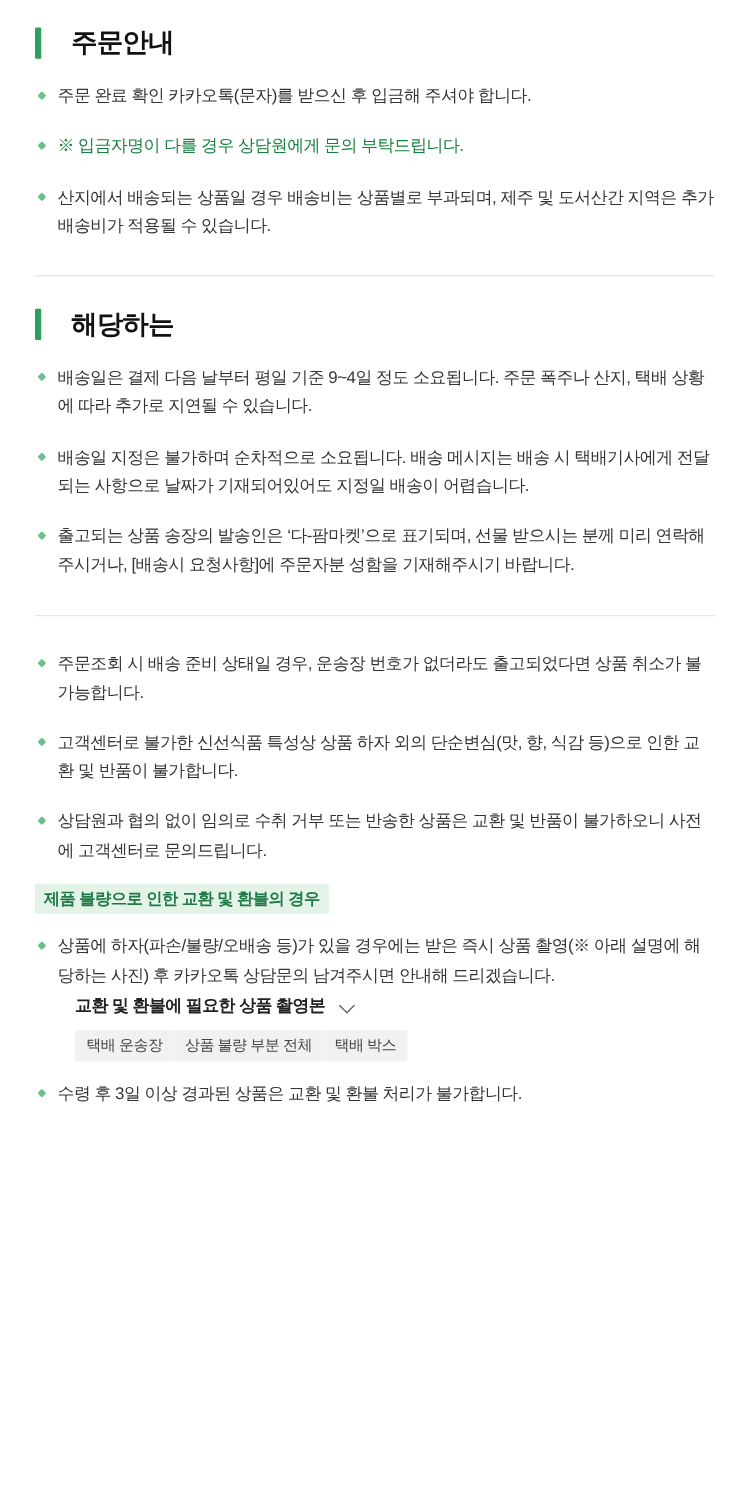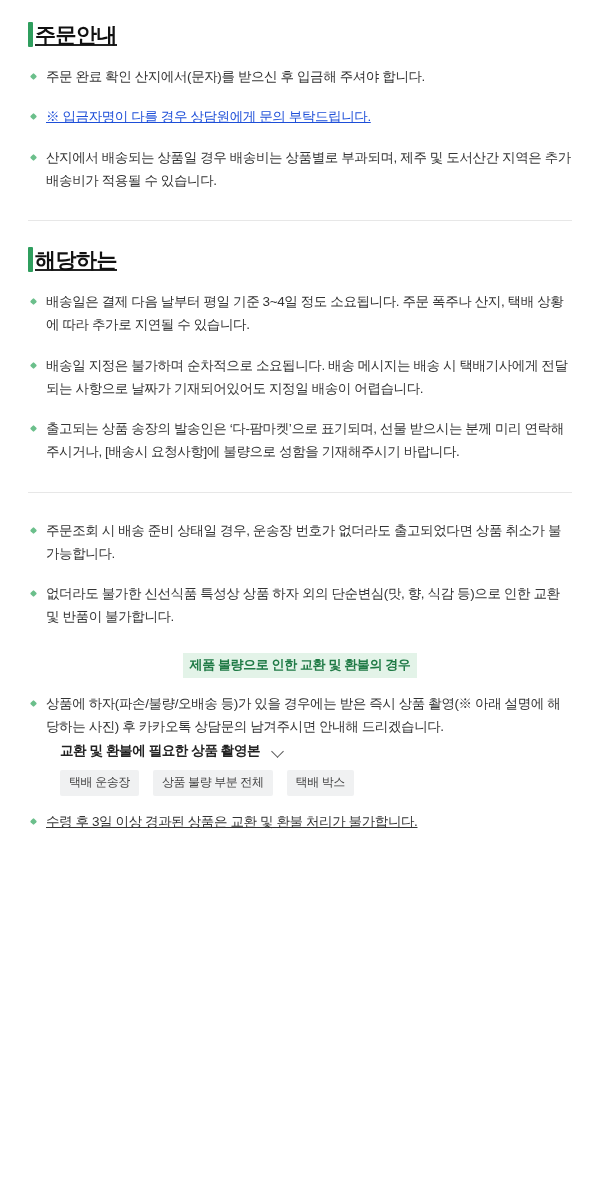--- a/index.html
+++ b/index.html
@@ -17,23 +17,22 @@
   }
   .page {
     width: 600px;
     padding: 22px 28px 26px 28px;
   }
   .section { margin-bottom: 6px; }
 
   .section-head {
     display: flex;
     align-items: center;
-    gap: 2px;
+    gap: 24px;
     margin-bottom: 18px;
-    text-decoration: underline;
   }
   .bar {
     width: 5px;
     height: 25px;
     background: #2f9e5e;
     border-radius: 1px;
     flex: none;
   }
   .section-title {
     font-size: 21px;
@@ -65,33 +64,31 @@
     top: 9px;
     width: 5px;
     height: 5px;
     background: #6bbf8b;
     transform: rotate(45deg);
     border-radius: 1px;
   }
   .note {
     display: block;
     margin-top: 1px;
-    color: #1d4ed8;
-    text-decoration: underline;
+    color: #15803d;
   }
 
   hr.div {
     border: 0;
     border-top: 1px solid #e7e7e7;
     margin: 28px 0 26px 0;
   }
 
   .tag-line {
-    margin: 25px 0 14px 0;
-    text-align: center;
+    margin: 15px 0 14px 0;
   }
   .tag {
     display: inline-block;
     background: #e3f3e8;
     color: #1f7a45;
     font-size: 13px;
     font-weight: bold;
     letter-spacing: -0.4px;
     padding: 4px 7px 5px 7px;
     line-height: 1.2;
@@ -120,39 +117,38 @@
     content: "";
     position: absolute;
     left: 1px;
     top: 2px;
     width: 8px;
     height: 8px;
     border-right: 1.6px solid #555;
     border-bottom: 1.6px solid #555;
     transform: rotate(45deg);
   }
-  .chips { display: flex; gap: 14px; flex-wrap: wrap; align-items: center; }
+  .chips { display: flex; gap: 0; flex-wrap: wrap; align-items: center; }
   .chip {
     background: #f0f1f2;
     color: #444444;
     font-size: 12px;
     letter-spacing: -0.4px;
     padding: 5px 9px 6px 9px;
     border-radius: 2px;
     line-height: 1.2;
   }
   .final-item {
     position: relative;
     padding-left: 18px;
     font-size: 13.5px;
     line-height: 1.72;
     color: #333333;
     letter-spacing: -0.4px;
     margin-top: 14px;
-    text-decoration: underline;
   }
   .final-item::before {
     content: "";
     position: absolute;
     left: 3px;
     top: 9px;
     width: 5px;
     height: 5px;
     background: #6bbf8b;
     transform: rotate(45deg);
@@ -164,60 +160,63 @@
 
 <div class="page">
 
   <div class="section">
     <div class="section-head">
       <span class="bar"></span>
       <span class="section-title">주문안내</span>
     </div>
     <ul class="items">
       <li>
-        <span>주문 완료 확인 산지에서(문자)를 받으신 후 입금해 주셔야 합니다.</span>
+        <span>주문 완료 확인 카카오톡(문자)를 받으신 후 입금해 주셔야 합니다.</span>
       </li>
       <li>
         <span class="note">※ 입금자명이 다를 경우 상담원에게 문의 부탁드립니다.</span>
       </li>
       <li>
         <span>산지에서 배송되는 상품일 경우 배송비는 상품별로 부과되며, 제주 및 도서산간 지역은 추가 배송비가 적용될 수 있습니다.</span>
       </li>
     </ul>
   </div>
 
   <hr class="div">
 
   <div class="section">
     <div class="section-head">
       <span class="bar"></span>
       <span class="section-title">해당하는</span>
     </div>
     <ul class="items">
       <li>
-        <span>배송일은 결제 다음 날부터 평일 기준 3~4일 정도 소요됩니다. 주문 폭주나 산지, 택배 상황에 따라 추가로 지연될 수 있습니다.</span>
+        <span>배송일은 결제 다음 날부터 평일 기준 9~4일 정도 소요됩니다. 주문 폭주나 산지, 택배 상황에 따라 추가로 지연될 수 있습니다.</span>
       </li>
       <li>
         <span>배송일 지정은 불가하며 순차적으로 소요됩니다. 배송 메시지는 배송 시 택배기사에게 전달되는 사항으로 날짜가 기재되어있어도 지정일 배송이 어렵습니다.</span>
       </li>
       <li>
-        <span>출고되는 상품 송장의 발송인은 ‘다-팜마켓’으로 표기되며, 선물 받으시는 분께 미리 연락해 주시거나, [배송시 요청사항]에 불량으로 성함을 기재해주시기 바랍니다.</span>
+        <span>출고되는 상품 송장의 발송인은 ‘다-팜마켓’으로 표기되며, 선물 받으시는 분께 미리 연락해 주시거나, [배송시 요청사항]에 주문자분 성함을 기재해주시기 바랍니다.</span>
       </li>
     </ul>
   </div>
 
   <hr class="div">
 
   <div class="section">
     <ul class="items">
       <li>
         <span>주문조회 시 배송 준비 상태일 경우, 운송장 번호가 없더라도 출고되었다면 상품 취소가 불가능합니다.</span>
       </li>
       <li>
-        <span>없더라도 불가한 신선식품 특성상 상품 하자 외의 단순변심(맛, 향, 식감 등)으로 인한 교환 및 반품이 불가합니다.</span>
+        <span>고객센터로 불가한 신선식품 특성상 상품 하자 외의 단순변심(맛, 향, 식감 등)으로 인한 교환 및 반품이 불가합니다.</span>
+      </li>
+      <li>
+        <span>상담원과 협의 없이 임의로 수취 거부 또는 반송한 상품은 교환 및 반품이 불가하오니 사전에 고객센터로 문의드립니다.</span>
       </li>
     </ul>
 
     <div class="tag-line">
       <span class="tag">제품 불량으로 인한 교환 및 환불의 경우</span>
     </div>
 
     <ul class="items">
       <li>
         <span>상품에 하자(파손/불량/오배송 등)가 있을 경우에는 받은 즉시 상품 촬영(※ 아래 설명에 해당하는 사진) 후 카카오톡 상담문의 남겨주시면 안내해 드리겠습니다.</span>

